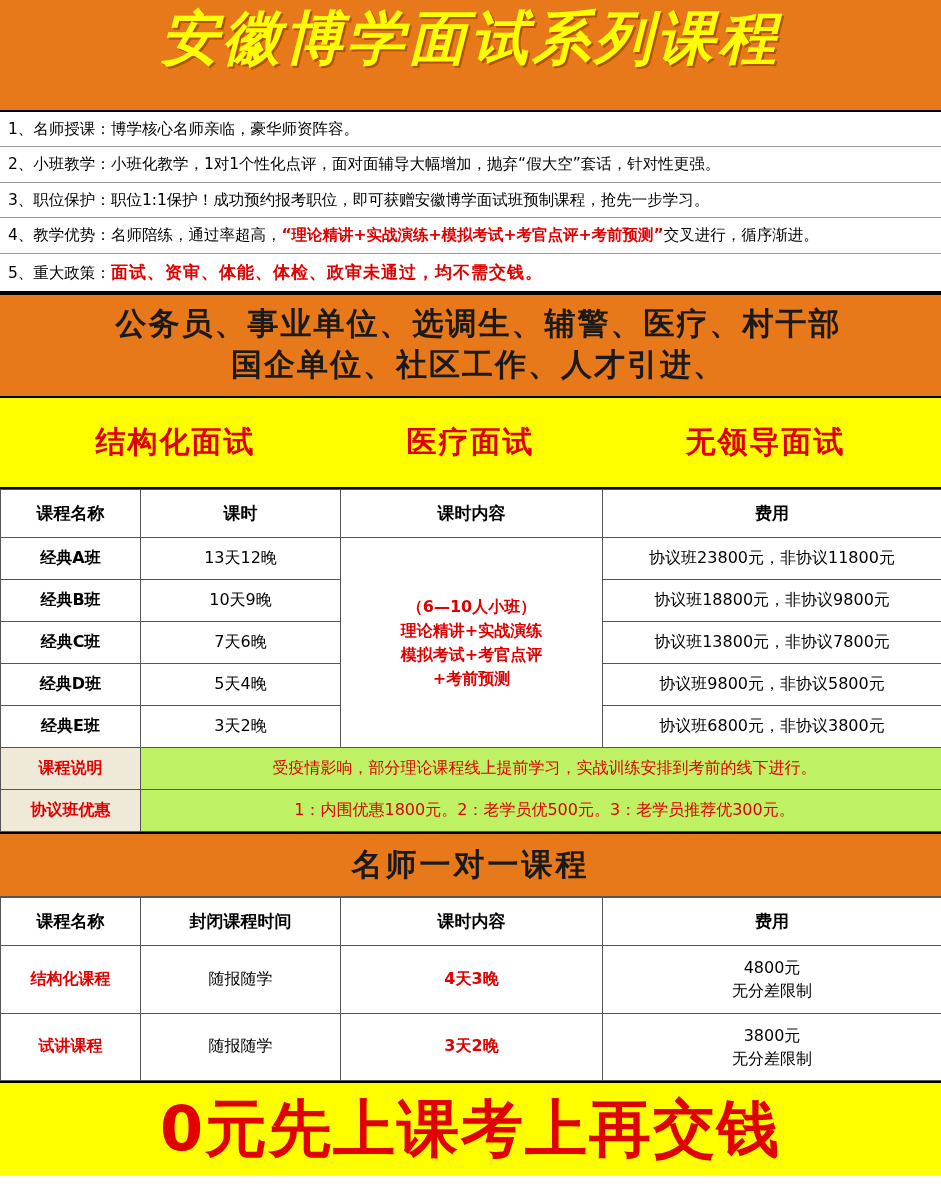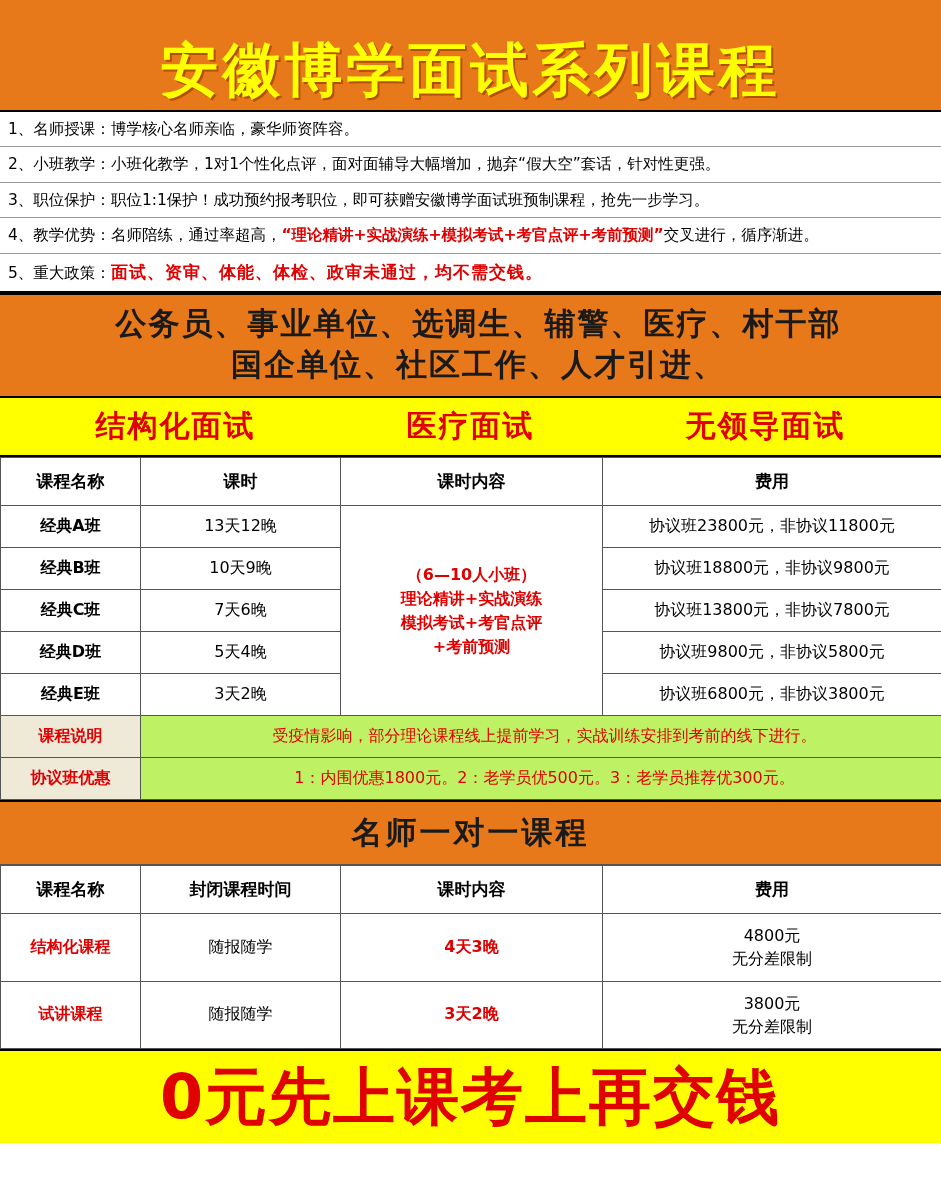--- a/index.html
+++ b/index.html
@@ -20,23 +20,24 @@
     position: relative;
     background: #fff;
     box-sizing: border-box;
   }
 
   
   .header-banner {
     background: #e8791a;
     height: 110px;
     display: flex;
-    align-items: flex-end;
+    align-items: flex-start;
     justify-content: center;
     border-bottom: 2px solid #000;
+    font-style: italic;
   }
   .header-title {
     color: #ffff00;
     font-weight: bold;
     font-size: 58px;
     letter-spacing: 4px;
     font-family: "DejaVu Sans", sans-serif;
     text-shadow: 2px 2px 0 #b34d00;
     white-space: nowrap;
   }
@@ -85,21 +86,21 @@
     font-family: "DejaVu Sans", sans-serif;
     padding-left: 16px;
   }
 
   
   .types-band {
     background: #ffff00;
     display: flex;
     justify-content: space-around;
     align-items: center;
-    padding: 8px 20px;
+    padding: 24px 20px;
     border-bottom: 2px solid #000;
   }
   .type-item {
     color: #e00000;
     font-weight: bold;
     font-size: 30px;
     letter-spacing: 2px;
     font-family: "DejaVu Sans", sans-serif;
   }
 

